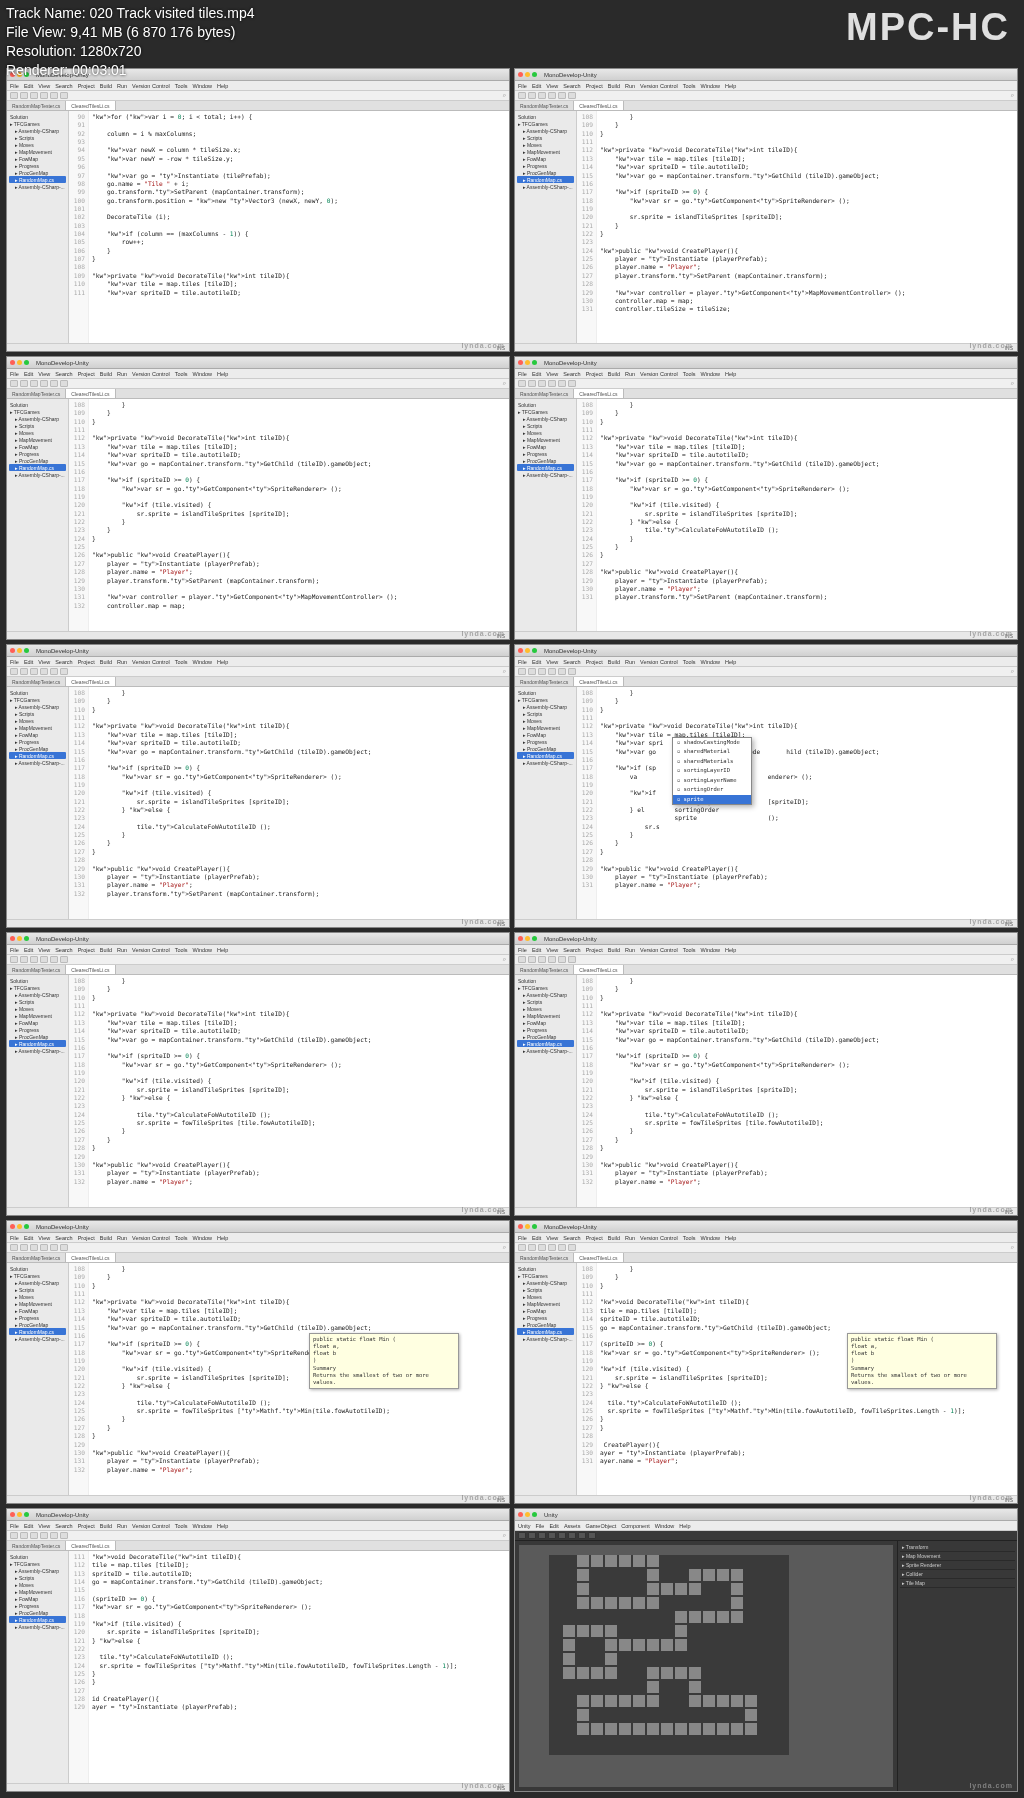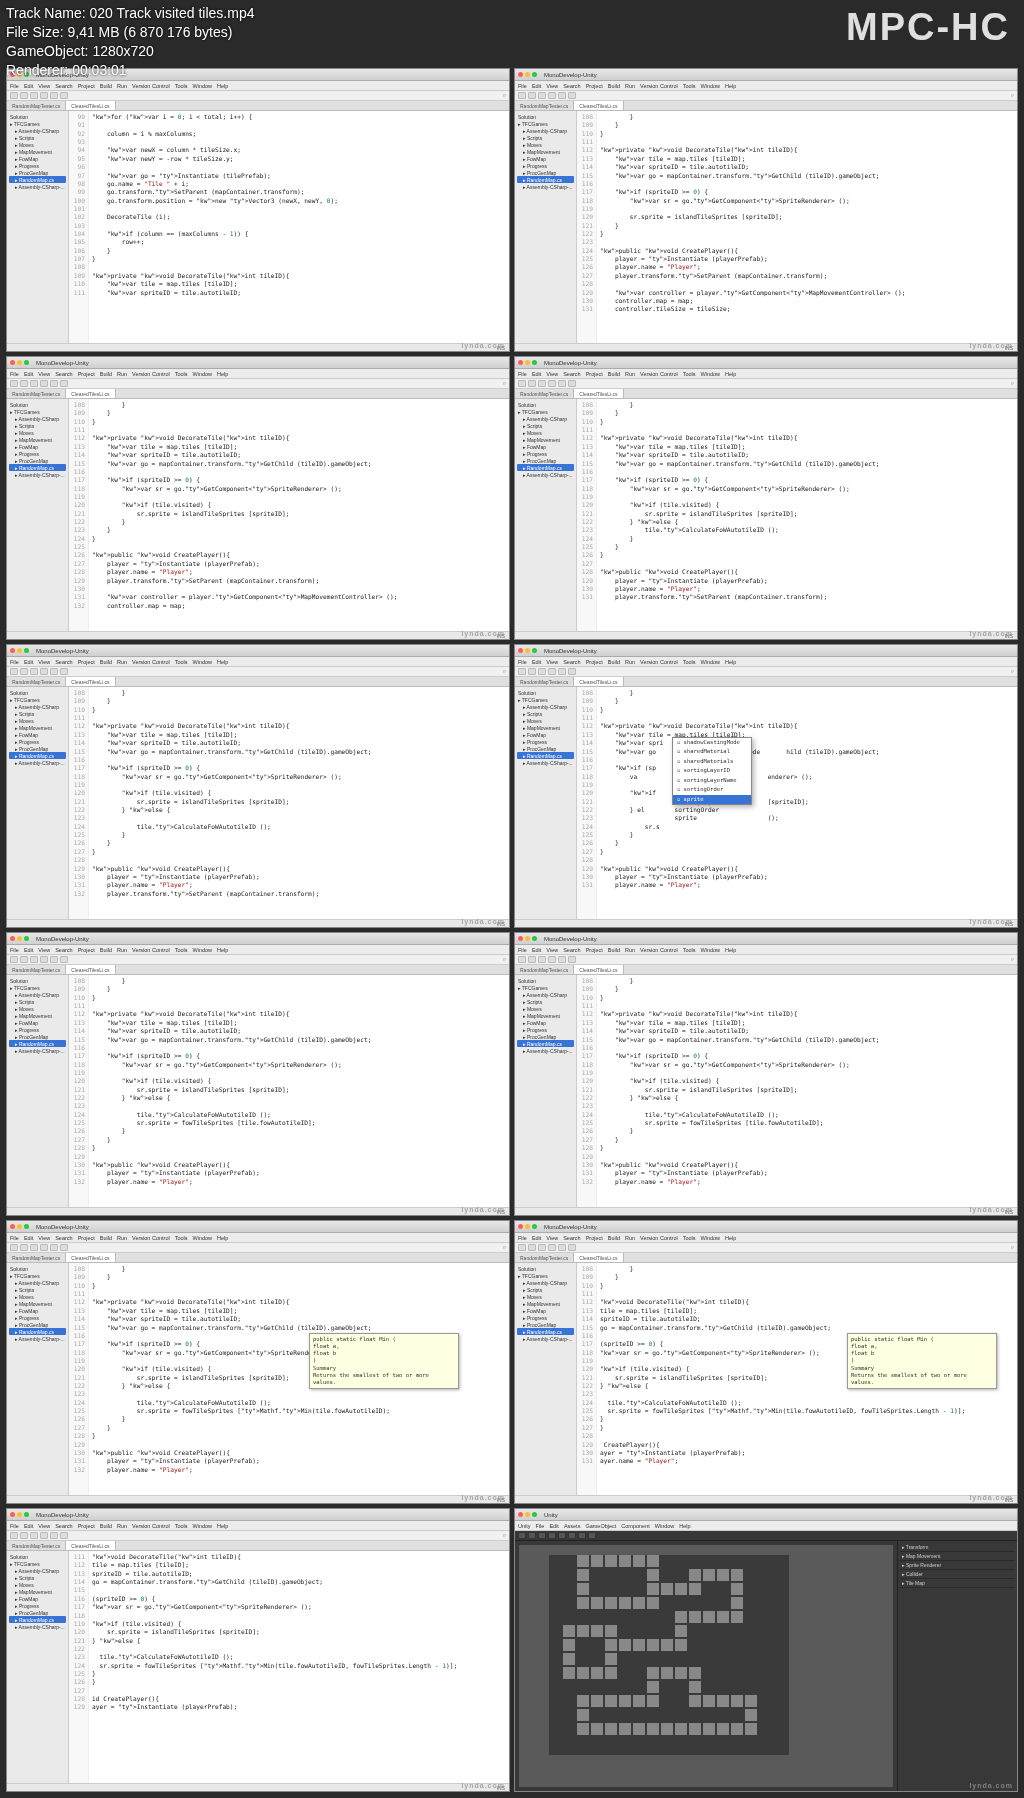--- a/index.html
+++ b/index.html
@@ -40,22 +40,22 @@
 .u-map{position:absolute;top:10px;left:30px;width:240px;height:200px;background:#3a3a3a}
 .u-tile{position:absolute;background:#888;width:12px;height:12px}
 .u-insp{width:120px;background:#383838;border-left:1px solid #222;padding:2px;font-size:5px;color:#ccc}
 .u-row{padding:1px 2px;border-bottom:1px solid #2a2a2a}
 </style>
 </head>
 <body>
 
 <div class="overlay-text">
   <div><span>Track Name: </span><span>020 Track visited tiles.mp4</span></div>
-  <div><span>File Size: </span><span>9,41 MB (6 870 176 bytes)</span></div>
-  <div><span>GameObject: </span><span>1280x720</span></div>
+  <div><span>File View: </span><span>9,41 MB (6 870 176 bytes)</span></div>
+  <div><span>Resolution: </span><span>1280x720</span></div>
   <div><span>Renderer: </span><span>00:03:01</span></div>
 </div>
 
 <div class="watermark">MPC-HC</div>
 
 <div class="grid" id="grid">
     <div class="shot">
     <div class="titlebar">
       <div class="dots">
           <div class="dot dr"></div>

